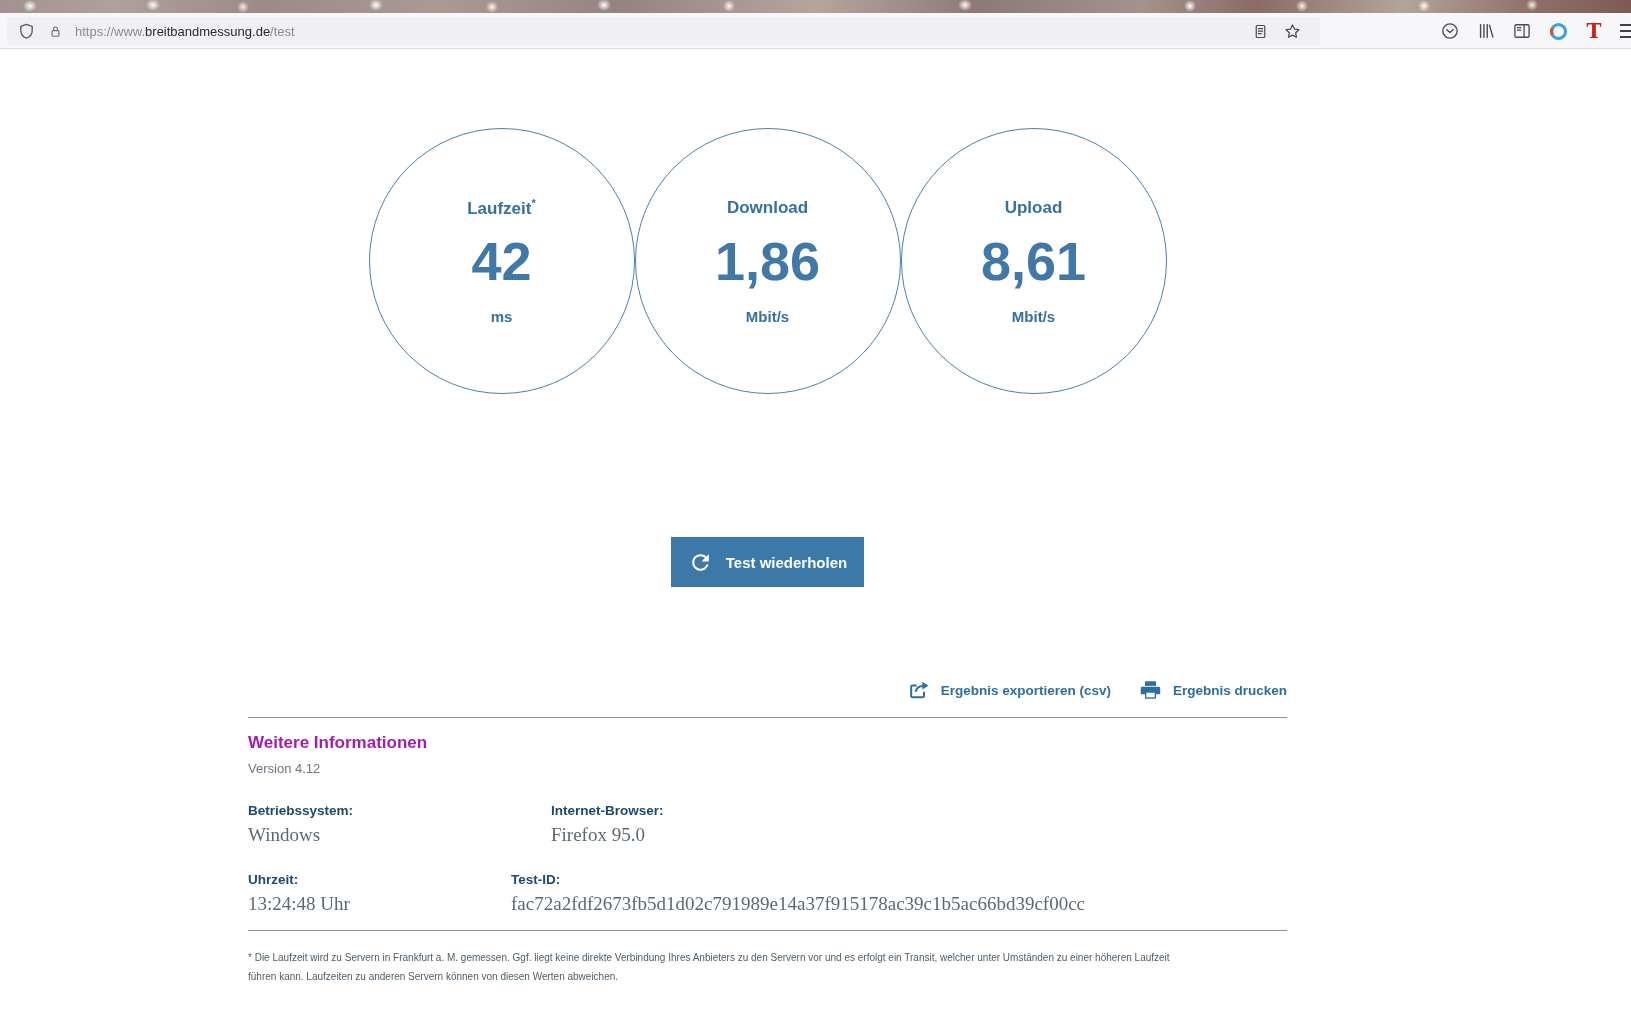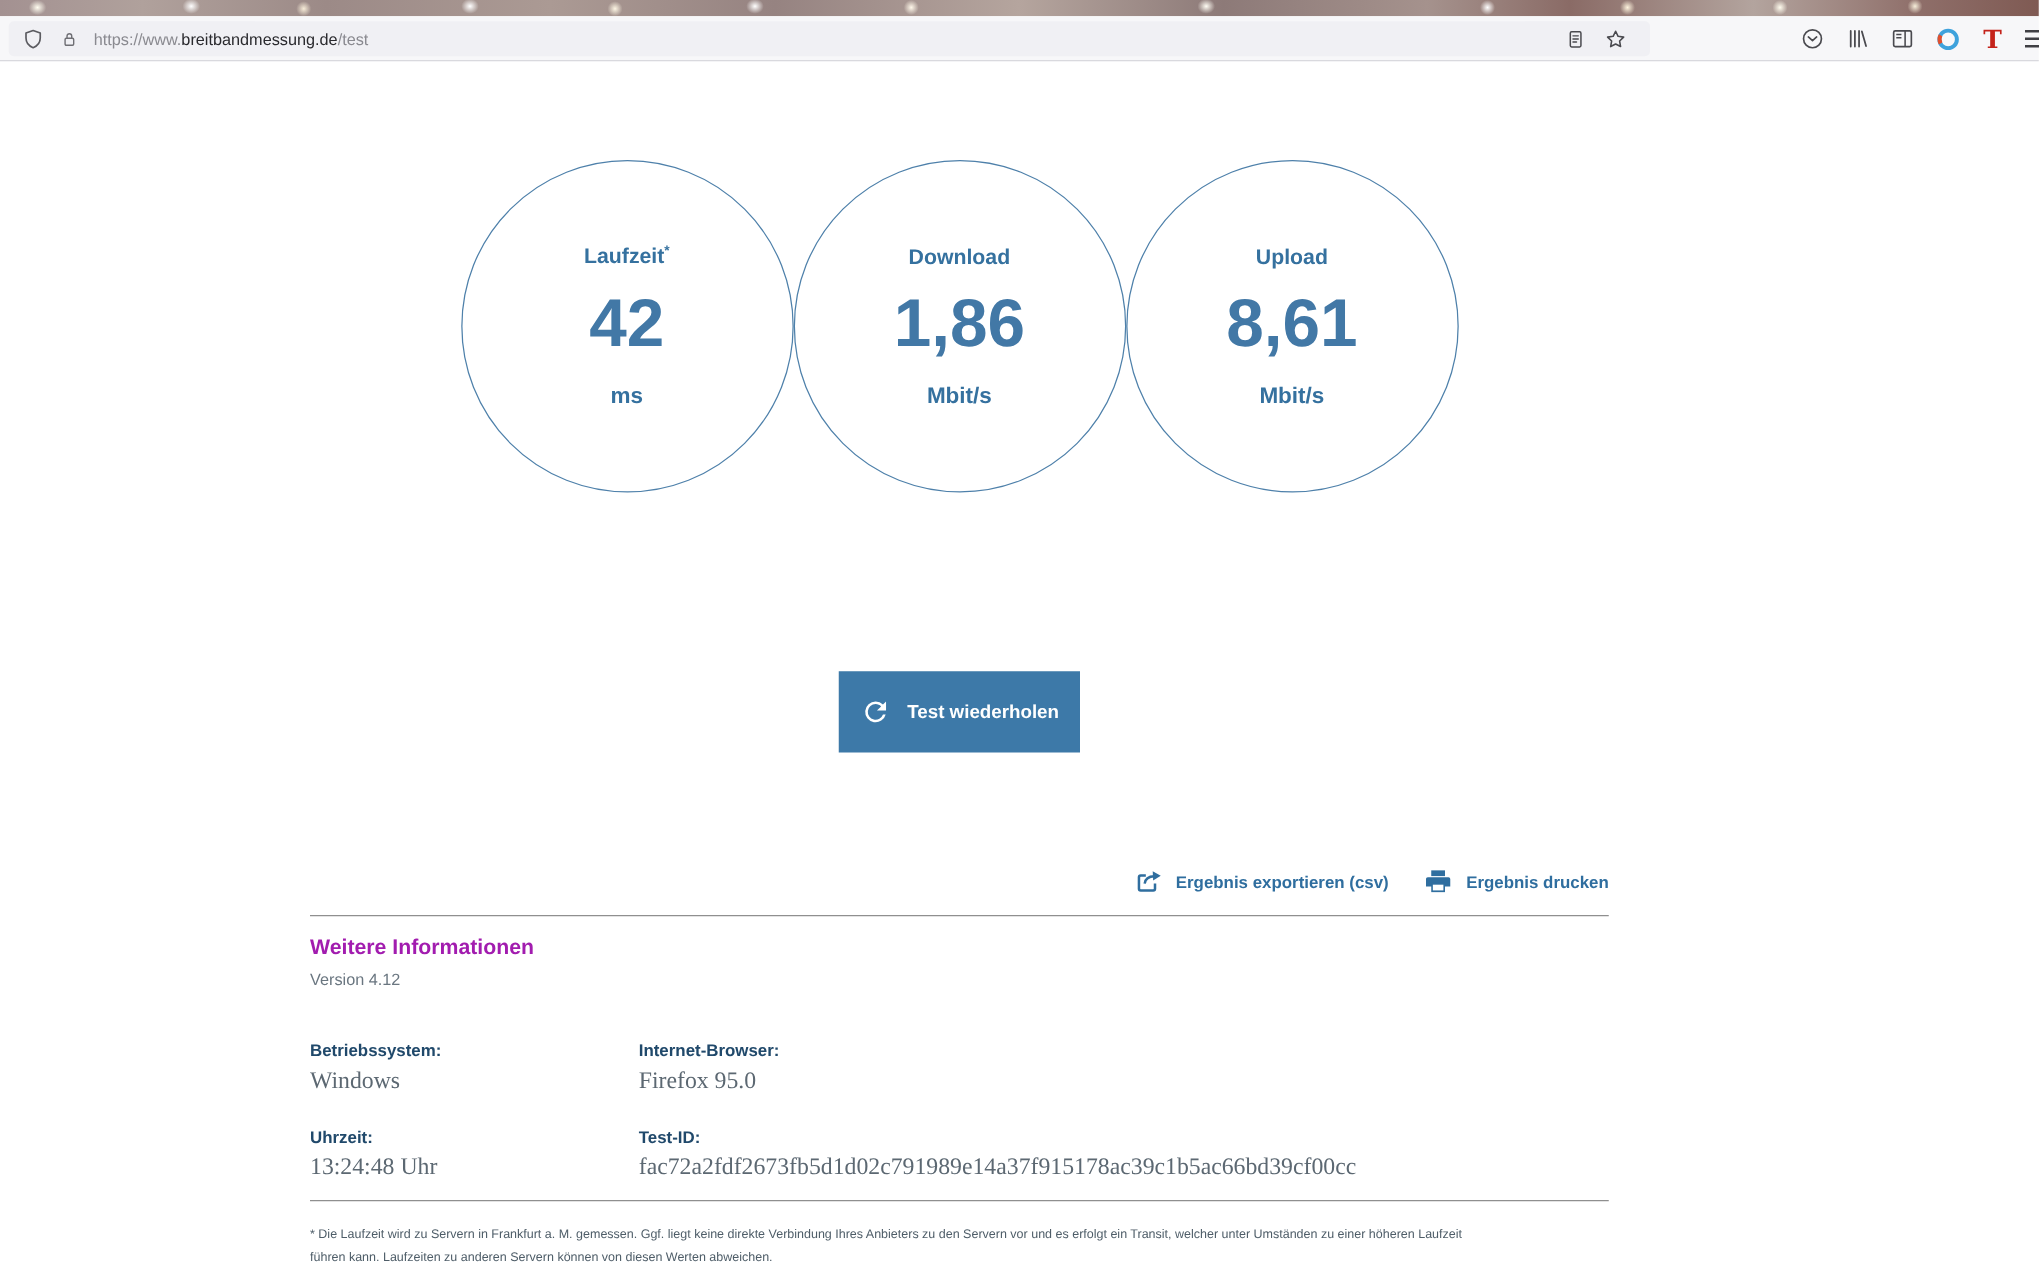--- a/index.html
+++ b/index.html
@@ -47,39 +47,39 @@
   .content { margin-left:248px; width:1039px; }
 
   .circles-row { padding-top:78px; display:flex; justify-content:center; }
   .metric-circle { width:266px; height:266px; border-radius:50%;
     border:1.5px solid #4e80aa; background:#fff; display:flex; flex-direction:column;
     align-items:center; justify-content:center; }
   .metric-label { font-size:17px; font-weight:bold; color:#35719f; }
   .metric-label sup { font-size:11px; }
   .metric-value { font-size:54px; font-weight:bold; color:#4278a6; line-height:1;
     margin:16px 0 20px 0; }
-  .metric-unit { font-size:18px; font-weight:bold; color:#35719f; }
+  .metric-unit { font-size:15px; font-weight:bold; color:#35719f; }
 
   .btn-row { margin-top:143px; display:flex; justify-content:center; }
-  .repeat-btn { width:193px; height:65px; background:#3d79a8; color:#fff;
+  .repeat-btn { width:193px; height:50px; background:#3d79a8; color:#fff;
     border:none; display:flex; align-items:center; justify-content:center; gap:13px;
     font-family:"Liberation Sans", sans-serif; font-size:15px; font-weight:bold;
     cursor:pointer; }
 
   .links-row { margin-top:92px; display:flex; justify-content:flex-end; gap:27px;
     align-items:center; }
   .result-link { display:flex; align-items:center; gap:10px; color:#2f6e9f;
     font-size:13.5px; font-weight:bold; text-decoration:none; cursor:pointer; }
 
   .divider { border:none; border-top:1px solid #8f8f8f; margin-top:16px; }
   .section-heading { margin-top:15px; font-size:17px; font-weight:bold; color:#a21caf; }
   .version { margin-top:8px; font-size:13px; color:#6a7680; }
 
   .info-grid { display:grid; grid-template-columns:263px 255px 521px; }
-  .row1 { margin-top:42px; }
+  .row1 { margin-top:27px;gap:40px; }
   .row2 { margin-top:26px; }
   .info-label { font-size:13.5px; font-weight:bold; color:#20496b; }
   .info-value { margin-top:6px; font-size:19px; color:#5c6872;font-family:Liberation Serif, serif; }
 
   .footnote { margin-top:17px; font-size:10px; color:#4e5d68; line-height:19px; }
 </style>
 </head>
 <body>
 
 <div class="top-strip"></div>

